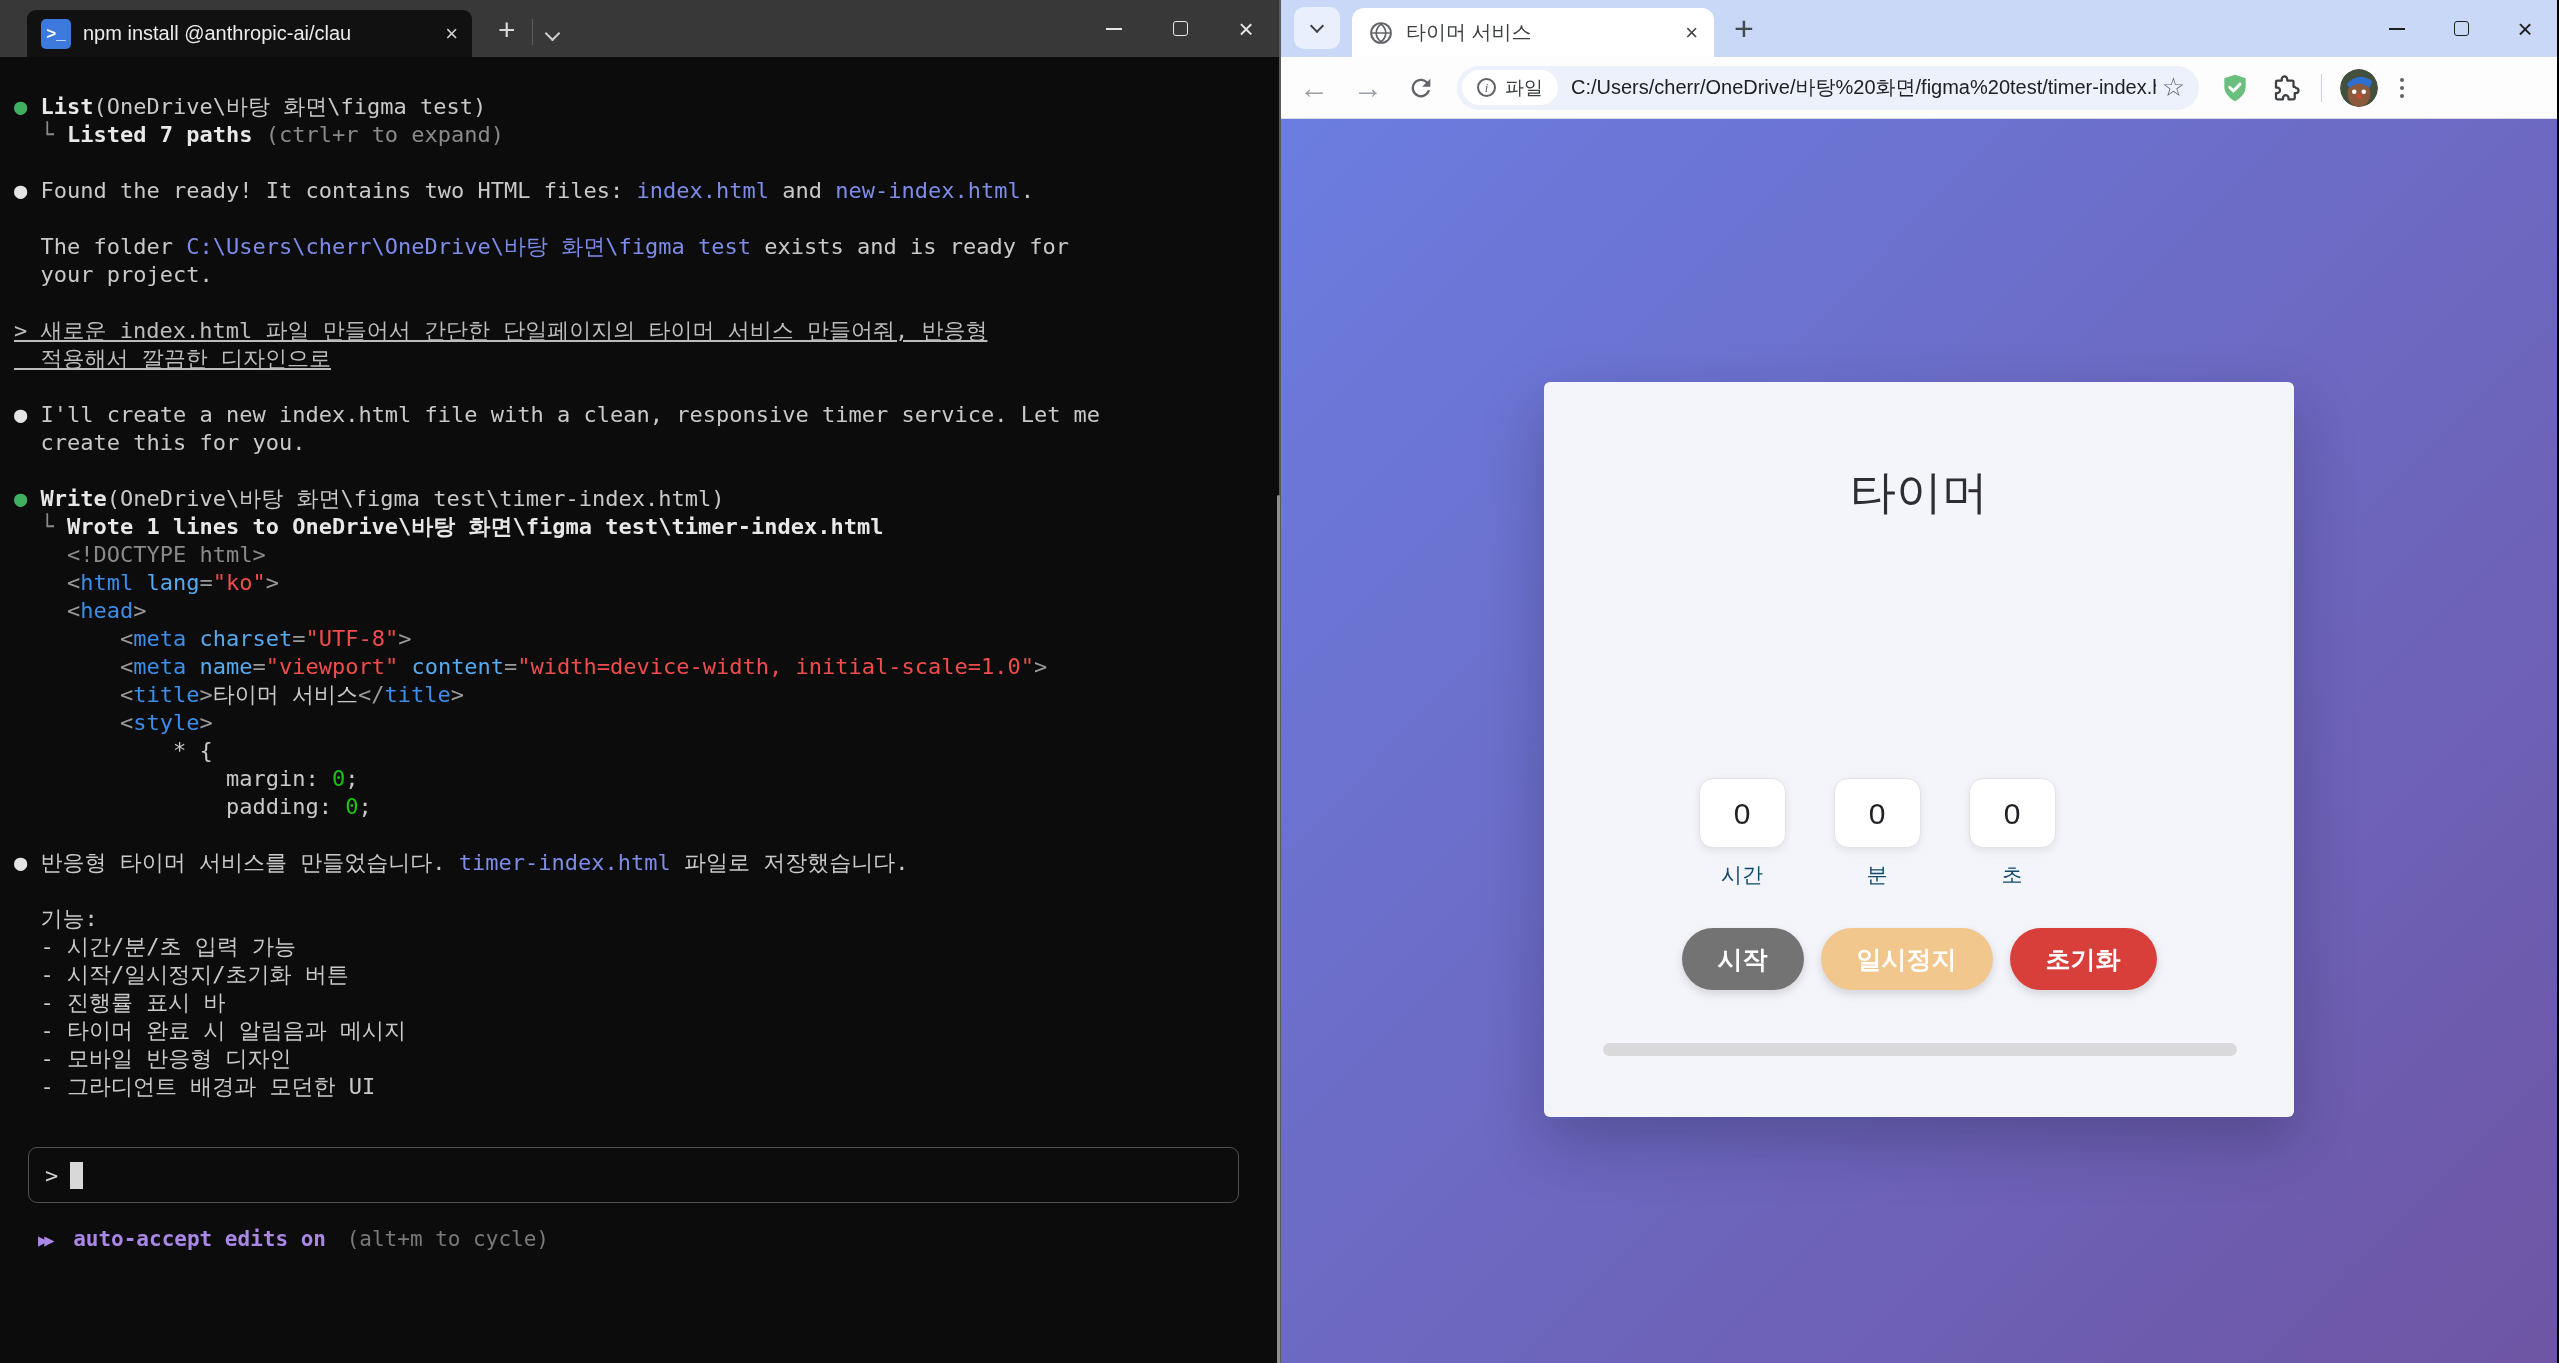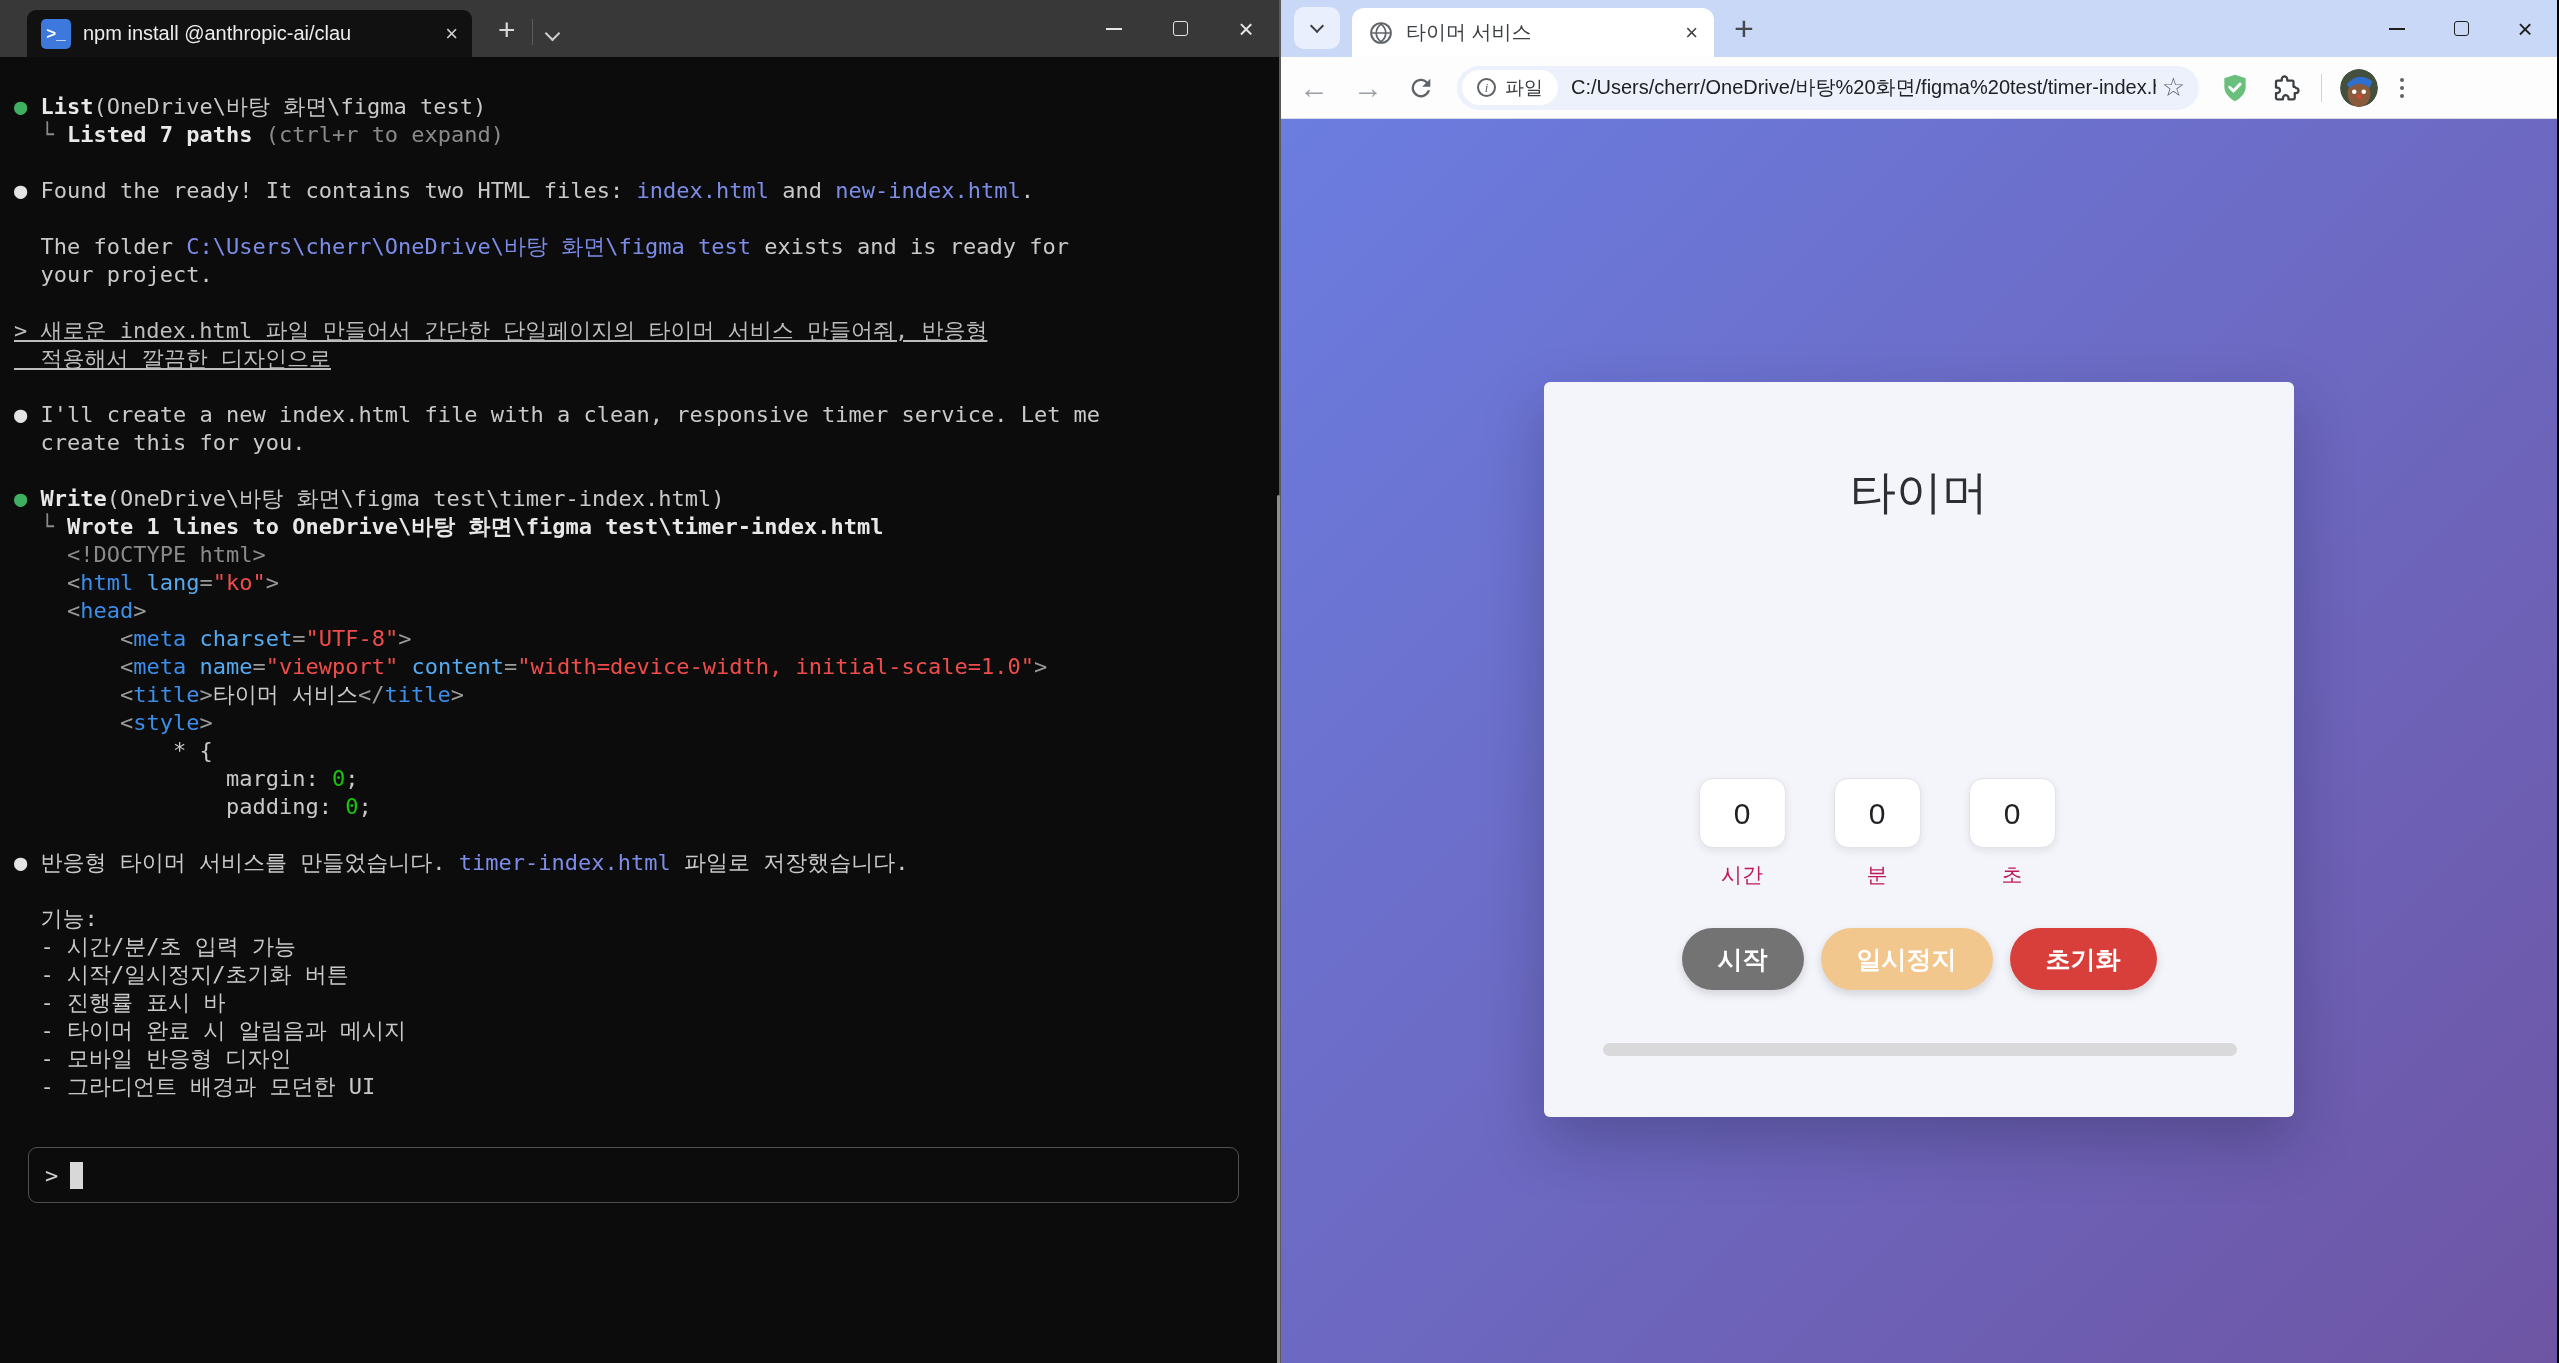--- a/index.html
+++ b/index.html
@@ -85,21 +85,21 @@
 
   .b-page { flex:1; position:relative; }
   .card { position:absolute; left:50%; top:263px; transform:translateX(-50%); width:750px; height:735px;
           background:#f4f5fb; border-radius:6px; box-shadow:0 25px 60px rgba(20,20,50,.28); text-align:center; }
   .card h1 { position:absolute; top:80px; left:0; right:0; font-size:46px; font-weight:500; color:#2d2d33; }
   .tdisplay { position:absolute; top:208px; left:0; right:0; font-size:100px; font-weight:300; color:#6375d8; letter-spacing:3px; }
   .inputs { position:absolute; top:396px; left:0; right:0; display:flex; justify-content:center; gap:48px; transform:translateX(-42px); }
   .ingroup { width:87px; }
   .numbox { height:70px; line-height:70px; background:#fff; border:1px solid #e2e2e8; border-radius:14px;
             font-size:30px; color:#1f1f24; box-shadow:0 3px 8px rgba(0,0,0,.08); }
-  .inlabel { margin-top:13px; font-size:21px; color:#be185d; }
+  .inlabel { margin-top:13px; font-size:21px; color:#0c4a6e; }
   .btns { position:absolute; top:546px; left:0; right:0; display:flex; justify-content:center; gap:17px; }
   .btns button { height:62px; padding:0 36px; border:none; border-radius:31px; font-size:25px; font-weight:bold;
                  color:#fff; box-shadow:0 4px 10px rgba(0,0,0,.14); font-family:inherit; }
   .progress { position:absolute; top:661px; left:59px; right:57px; height:13px; background:#d9d9db; border-radius:7px; }
 </style>
 </head>
 <body>
 
 <div class="screen">
 
@@ -157,20 +157,25 @@
 <span class="t-d">  - 시간/분/초 입력 가능</span>
 <span class="t-d">  - 시작/일시정지/초기화 버튼</span>
 <span class="t-d">  - 진행률 표시 바</span>
 <span class="t-d">  - 타이머 완료 시 알림음과 메시지</span>
 <span class="t-d">  - 모바일 반응형 디자인</span>
 <span class="t-d">  - 그라디언트 배경과 모던한 UI</span>
 </pre>
       <div class="t-inputbox">
         <span>&gt;</span>
         <span class="cursor"></span>
+      </div>
+      <div class="t-status">
+        <span class="t-status-arrows">▶▶</span>
+        <span class="t-status-label">auto-accept edits on</span>
+        <span class="t-status-hint">(alt+m to cycle)</span>
       </div>
       <div class="t-scrollthumb"></div>
     </div>
   </section>
 
   <section class="browser">
     <div class="b-tabstrip">
       <div class="b-tabsearch">
           <span class="chev"></span>
         </div>

